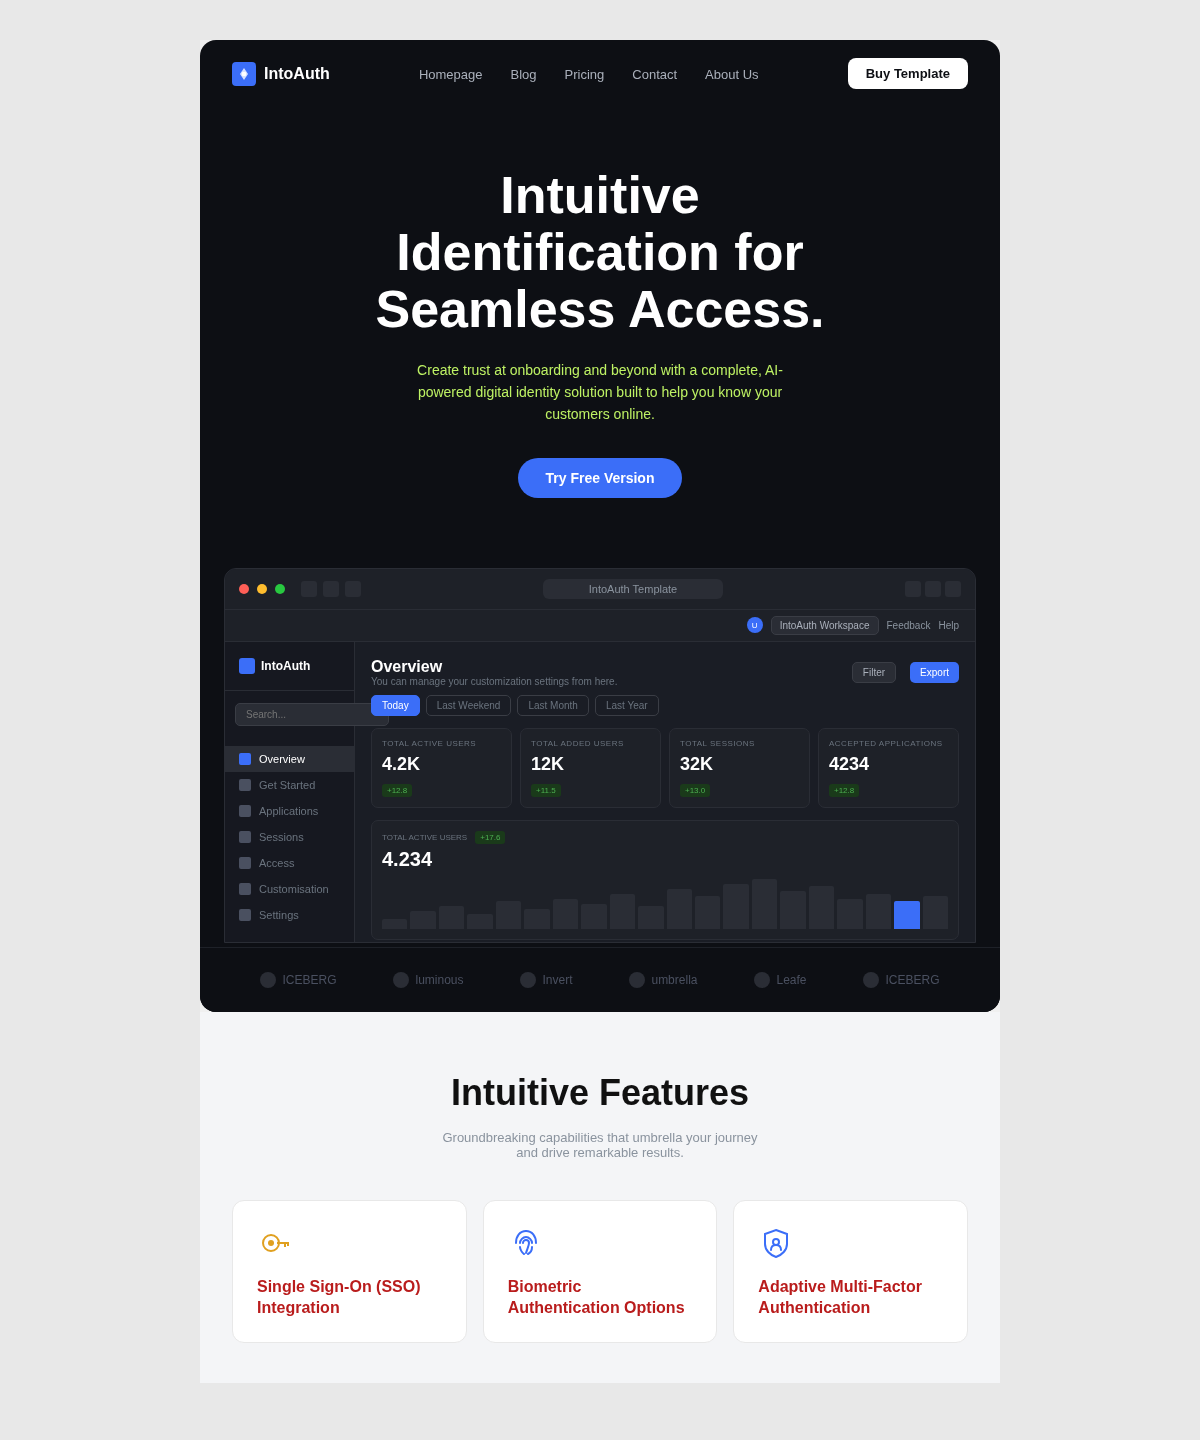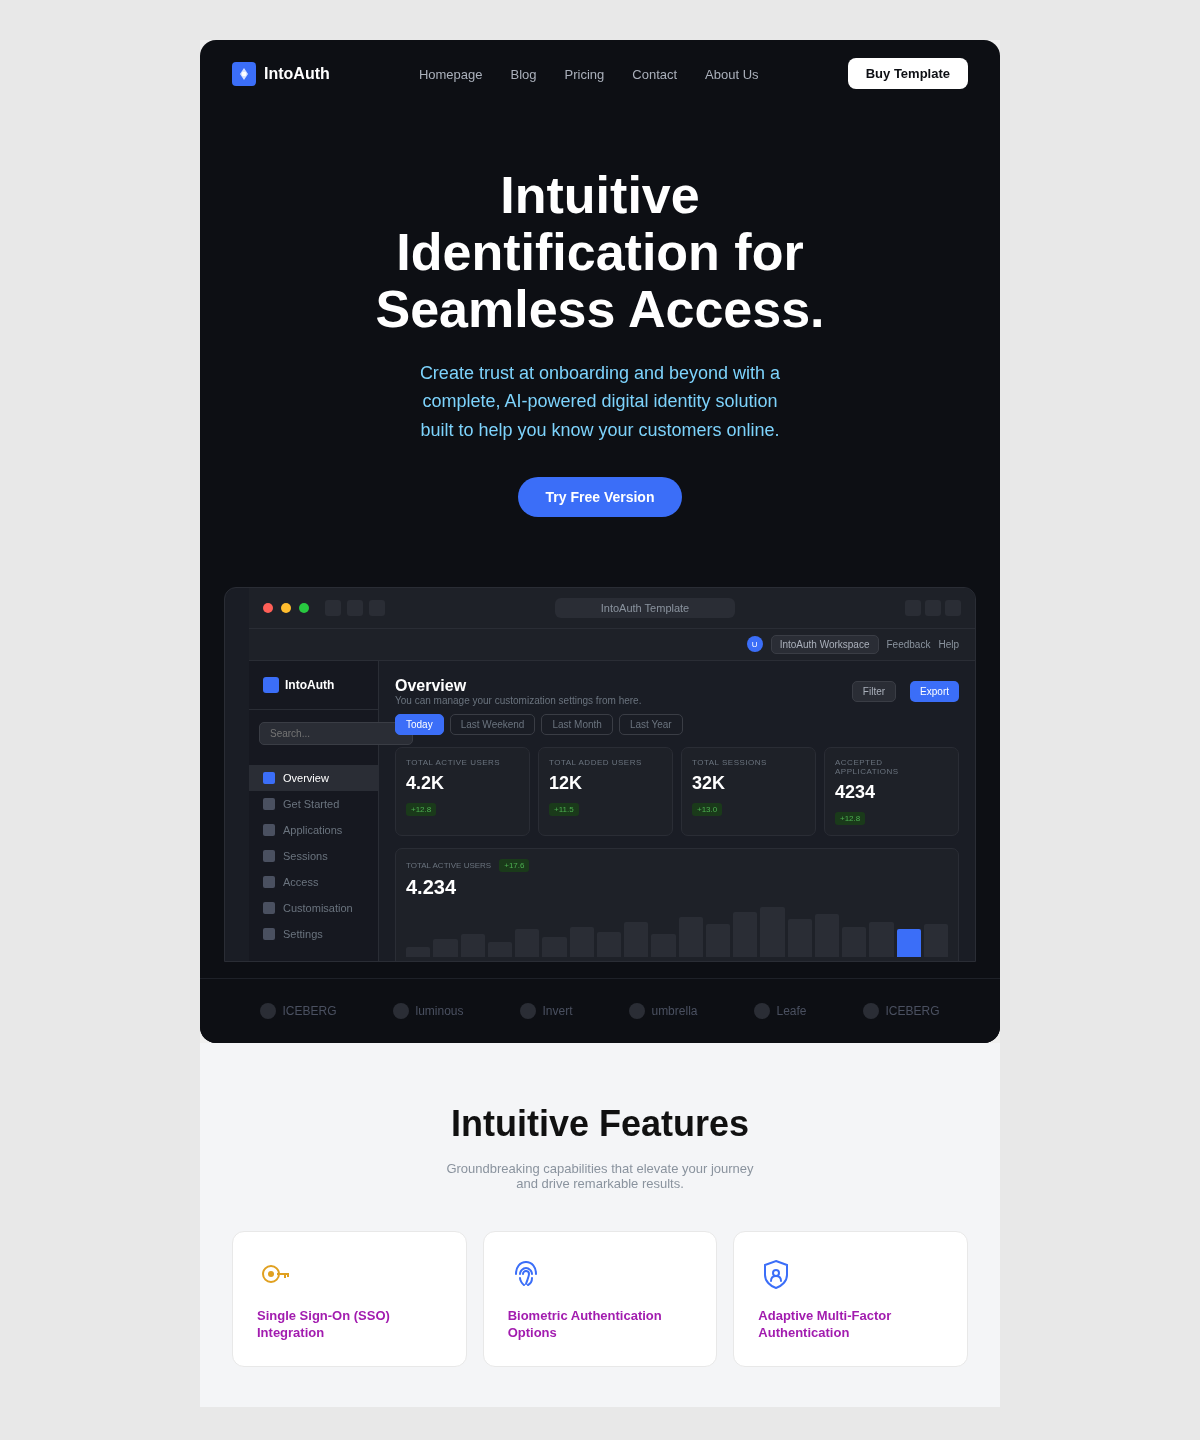--- a/index.html
+++ b/index.html
@@ -71,45 +71,44 @@
       padding: 60px 32px 40px;
     }
     .hero-title {
       color: #fff;
       font-size: 52px;
       font-weight: 800;
       line-height: 1.1;
       margin-bottom: 20px;
     }
     .hero-subtitle {
-      color: #7dd3fc;
-      font-size: 18px;
+      color: #bef264;
+      font-size: 14px;
       line-height: 1.6;
       max-width: 380px;
       margin: 0 auto 32px;
     }
     .try-free-btn {
       background: #3b6ef8;
       color: #fff;
       border: none;
       border-radius: 50px;
       padding: 12px 28px;
       font-size: 14px;
       font-weight: 600;
       cursor: pointer;
     }
 
     
     .dashboard-wrapper {
-      margin: 30px 24px 16px;
+      margin: 30px 24px 4px;
       background: #1a1d25;
       border-radius: 12px 12px 0 0;
       overflow: hidden;
       border: 1px solid #2a2d35;
-      padding-left: 24px;
     }
     .window-bar {
       background: #1e2128;
       padding: 10px 14px;
       display: flex;
       align-items: center;
       gap: 8px;
       border-bottom: 1px solid #2a2d35;
     }
     .dot { width: 10px; height: 10px; border-radius: 50%; }
@@ -463,23 +462,23 @@
     }
     .feature-card-icon {
       width: 36px;
       height: 36px;
       margin-bottom: 16px;
       display: flex;
       align-items: center;
       justify-content: center;
     }
     .feature-card-title {
-      font-size: 13px;
+      font-size: 16px;
       font-weight: 700;
-      color: #a21caf;
+      color: #b91c1c;
       line-height: 1.3;
     }
   </style>
 </head>
 <body>
 
 <div class="page-wrapper">
 
   <div class="hero-section">
 
@@ -684,21 +683,21 @@
       </div>
       <div class="brand-item">
         <div class="brand-icon"></div>
         <span>ICEBERG</span>
       </div>
     </div>
   </div>
 
   <div class="features-section">
     <h2 class="features-title">Intuitive Features</h2>
-    <p class="features-subtitle">Groundbreaking capabilities that elevate your journey and drive remarkable results.</p>
+    <p class="features-subtitle">Groundbreaking capabilities that umbrella your journey and drive remarkable results.</p>
 
     <div class="feature-cards">
 
       <div class="feature-card">
         <div class="feature-card-icon">
           <svg width="32" height="32" viewBox="0 0 32 32" fill="none">
             <circle cx="12" cy="16" r="8" stroke="#e0a020" stroke-width="2" fill="none"></circle>
             <circle cx="12" cy="16" r="3" fill="#e0a020"></circle>
             <line x1="18" y1="16" x2="30" y2="16" stroke="#e0a020" stroke-width="2"></line>
             <line x1="26" y1="16" x2="26" y2="20" stroke="#e0a020" stroke-width="2"></line>

